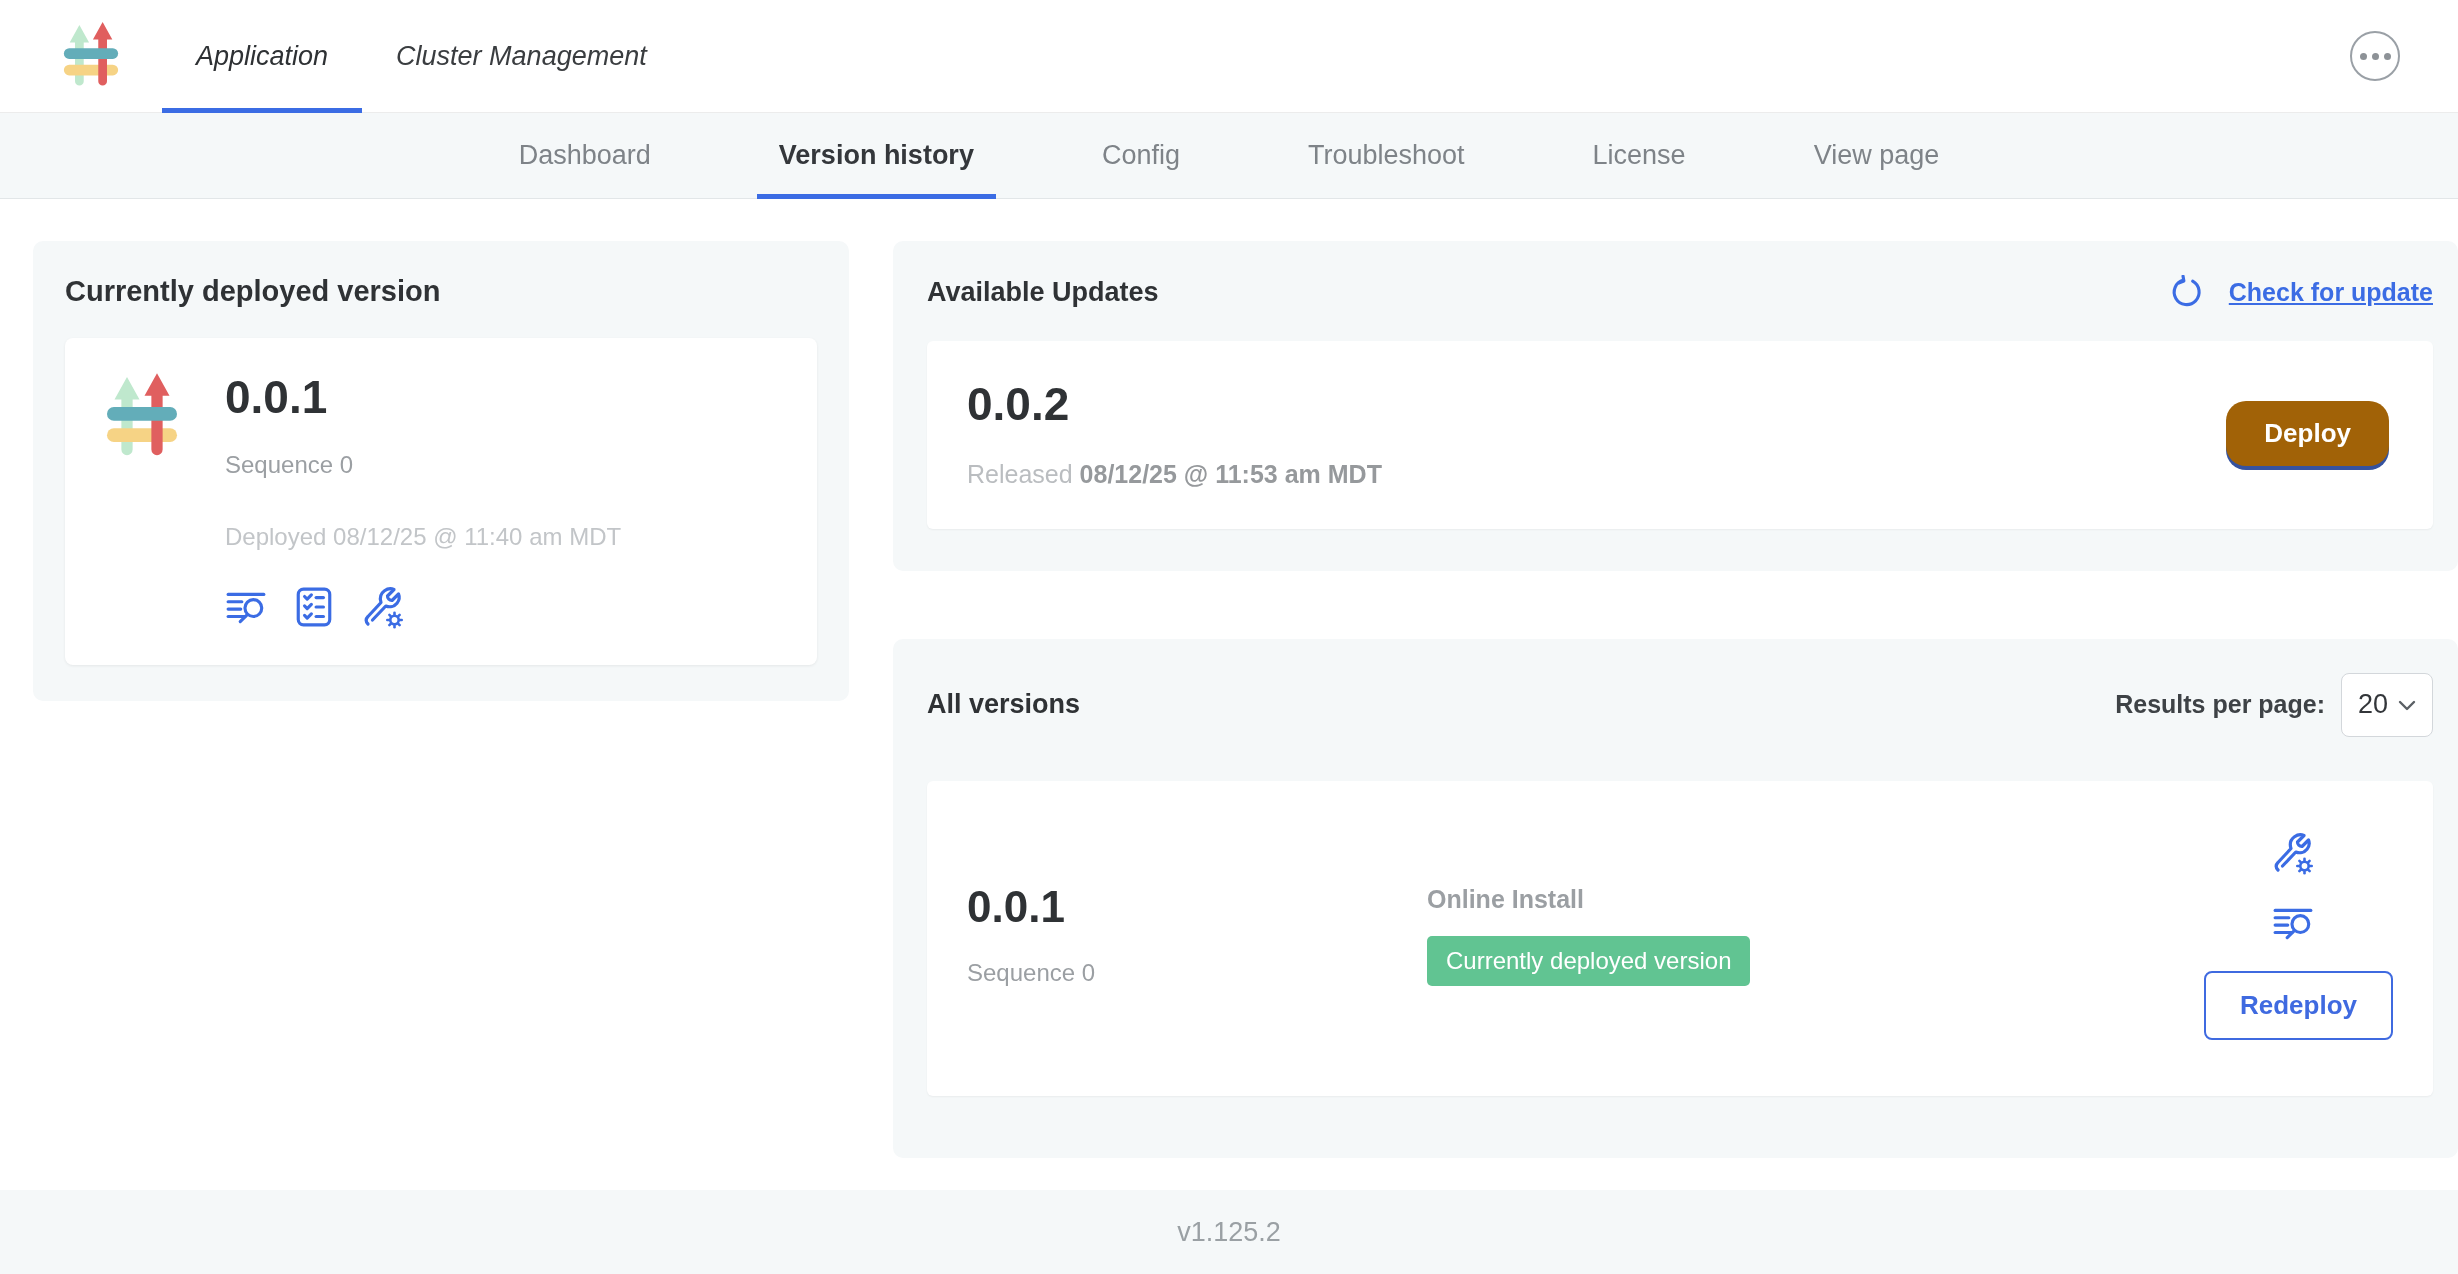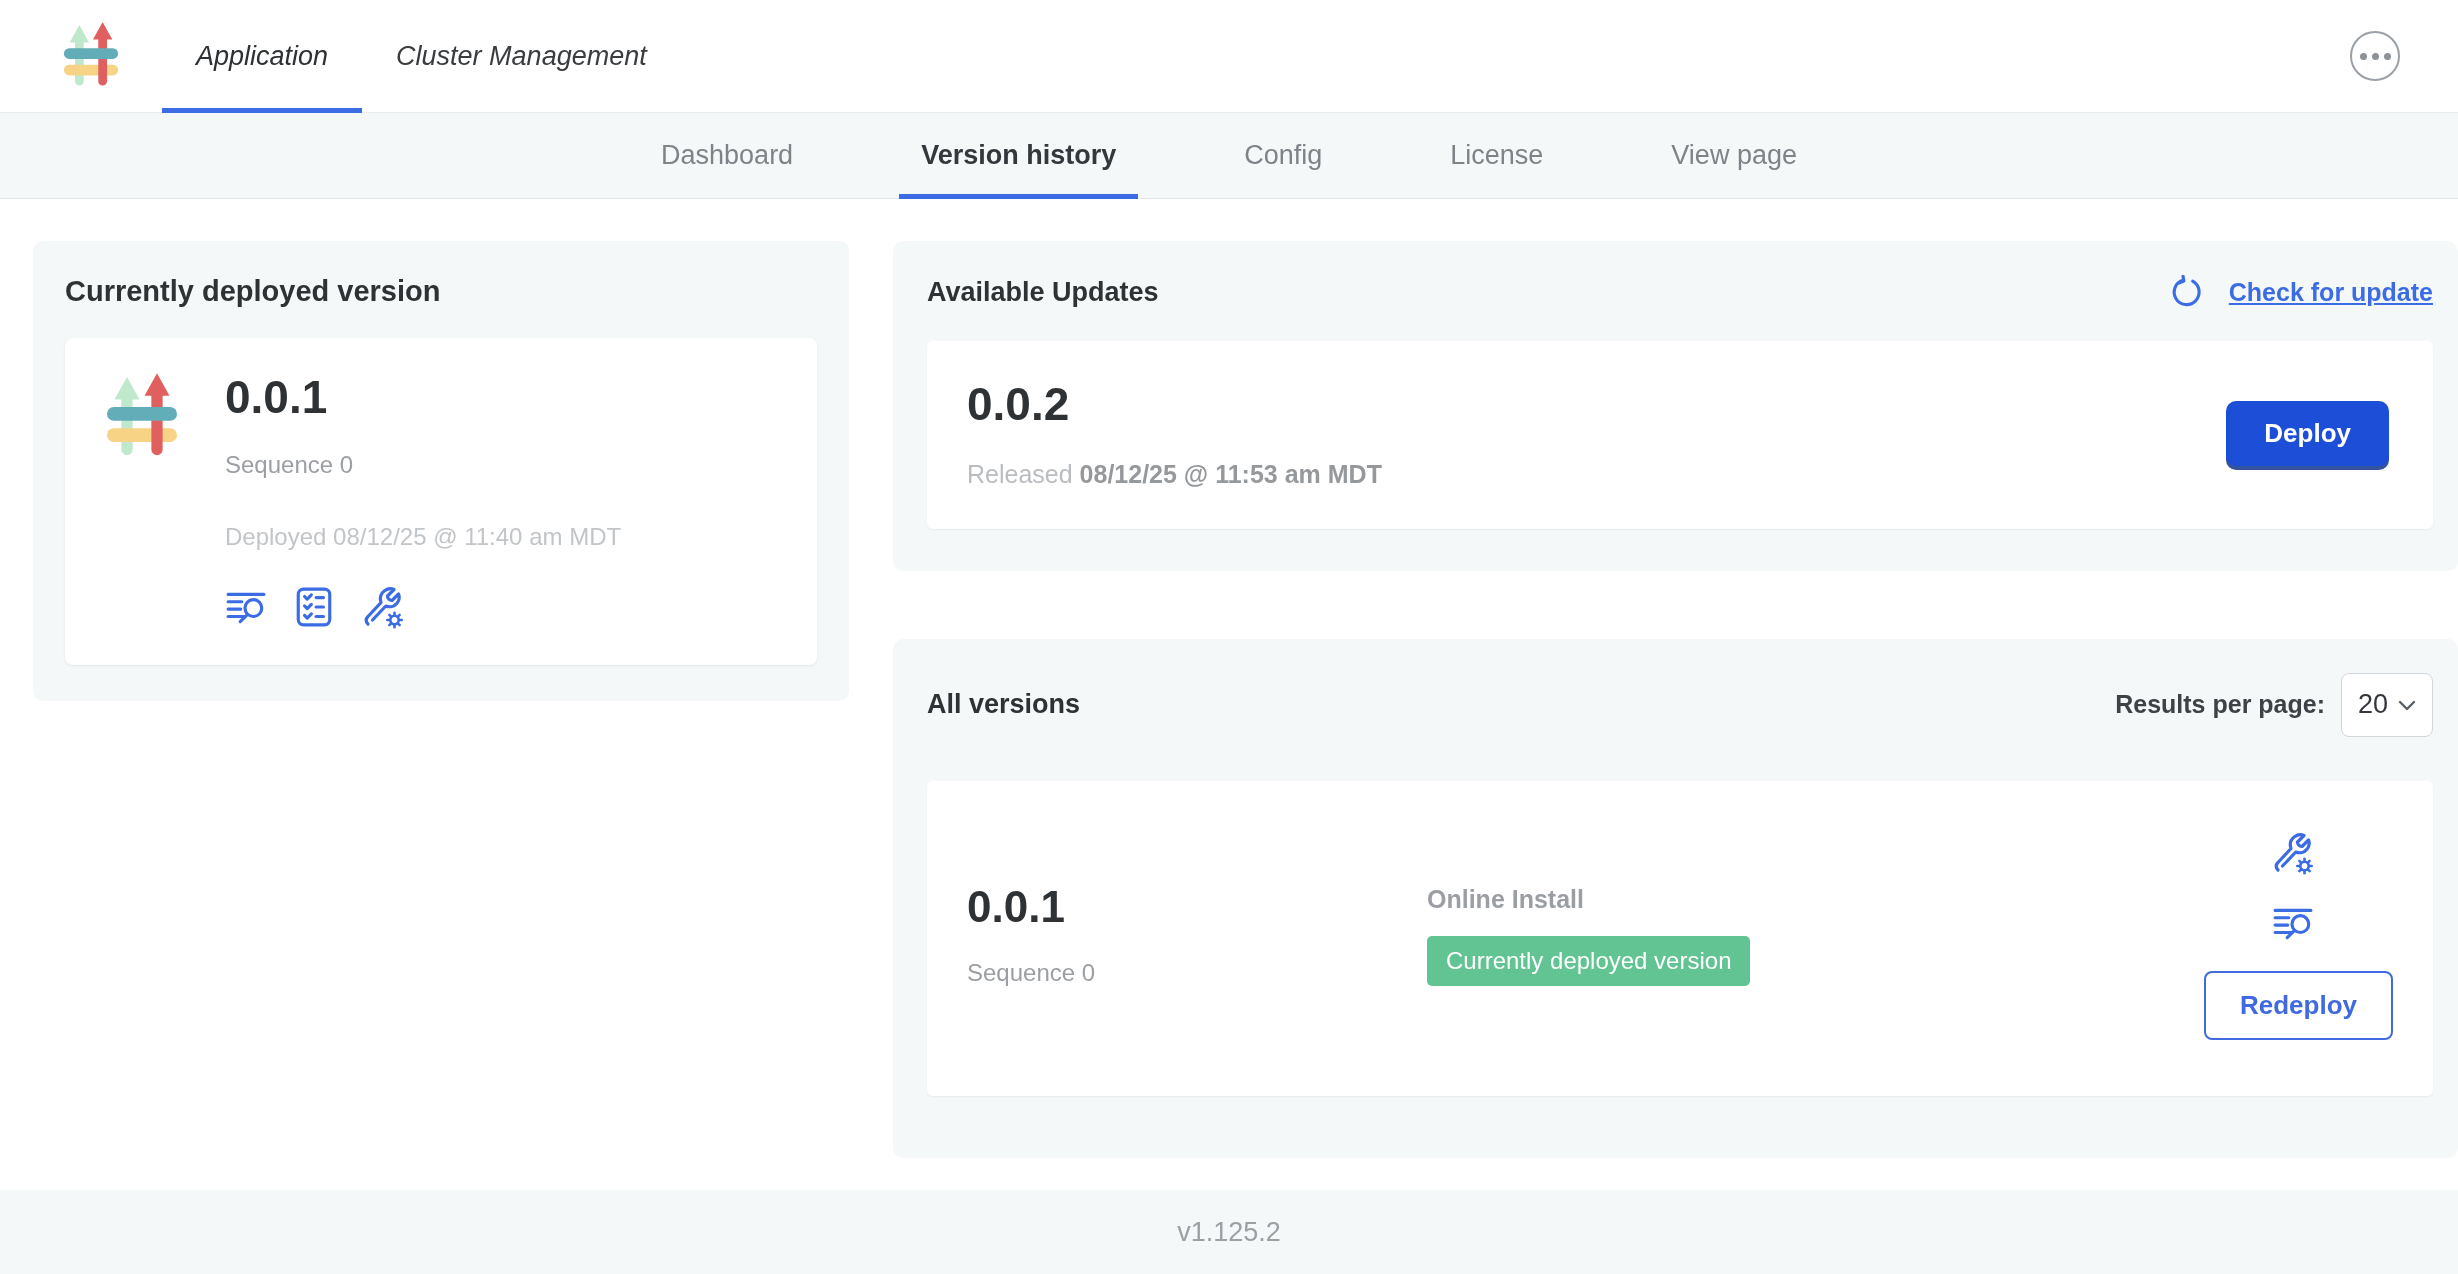--- a/index.html
+++ b/index.html
@@ -115,24 +115,24 @@
     margin-top: 32px;
     background: #fff;
     border-radius: 6px;
     box-shadow: 0 1px 2px rgba(0,0,0,0.05);
     padding: 38px 44px 40px 40px;
     display: flex; align-items: center; justify-content: space-between;
   }
   .released-line { font-size: 25px; margin-top: 30px; color: #babdc0; text-align: right; }
   .released-line .rel-date { font-weight: 700; color: #96999c; }
   .deploy-btn {
-    background: #1d4ed8; color: #fff;
+    background: #a16207; color: #fff;
     font-size: 26px; font-weight: 700;
     font-family: "Liberation Sans", sans-serif;
-    border: none; border-radius: 10px;
+    border: none; border-radius: 20px;
     padding: 17px 38px;
     box-shadow: 0 4px 0 #35529f;
     cursor: pointer;
   }
 
   
   .versions-panel { margin-top: 68px; padding: 34px 25px 62px 34px; }
   .rpp-group { display: flex; align-items: center; }
   .rpp-label { font-size: 25px; font-weight: 600; color: #3e4246; margin-right: 16px; }
   .rpp-select {
@@ -224,20 +224,23 @@
 <nav class="subnav">
   <div class="sub-tab">
     <span>Dashboard</span>
   </div>
   <div class="sub-tab active">
     <span>Version history</span>
     <span class="tab-underline"></span>
   </div>
   <div class="sub-tab">
     <span>Config</span>
+  </div>
+  <div class="sub-tab">
+    <span>Troubleshoot</span>
   </div>
   <div class="sub-tab">
     <span>License</span>
   </div>
   <div class="sub-tab">
     <span>View page</span>
   </div>
 </nav>
 
 <main class="content">

